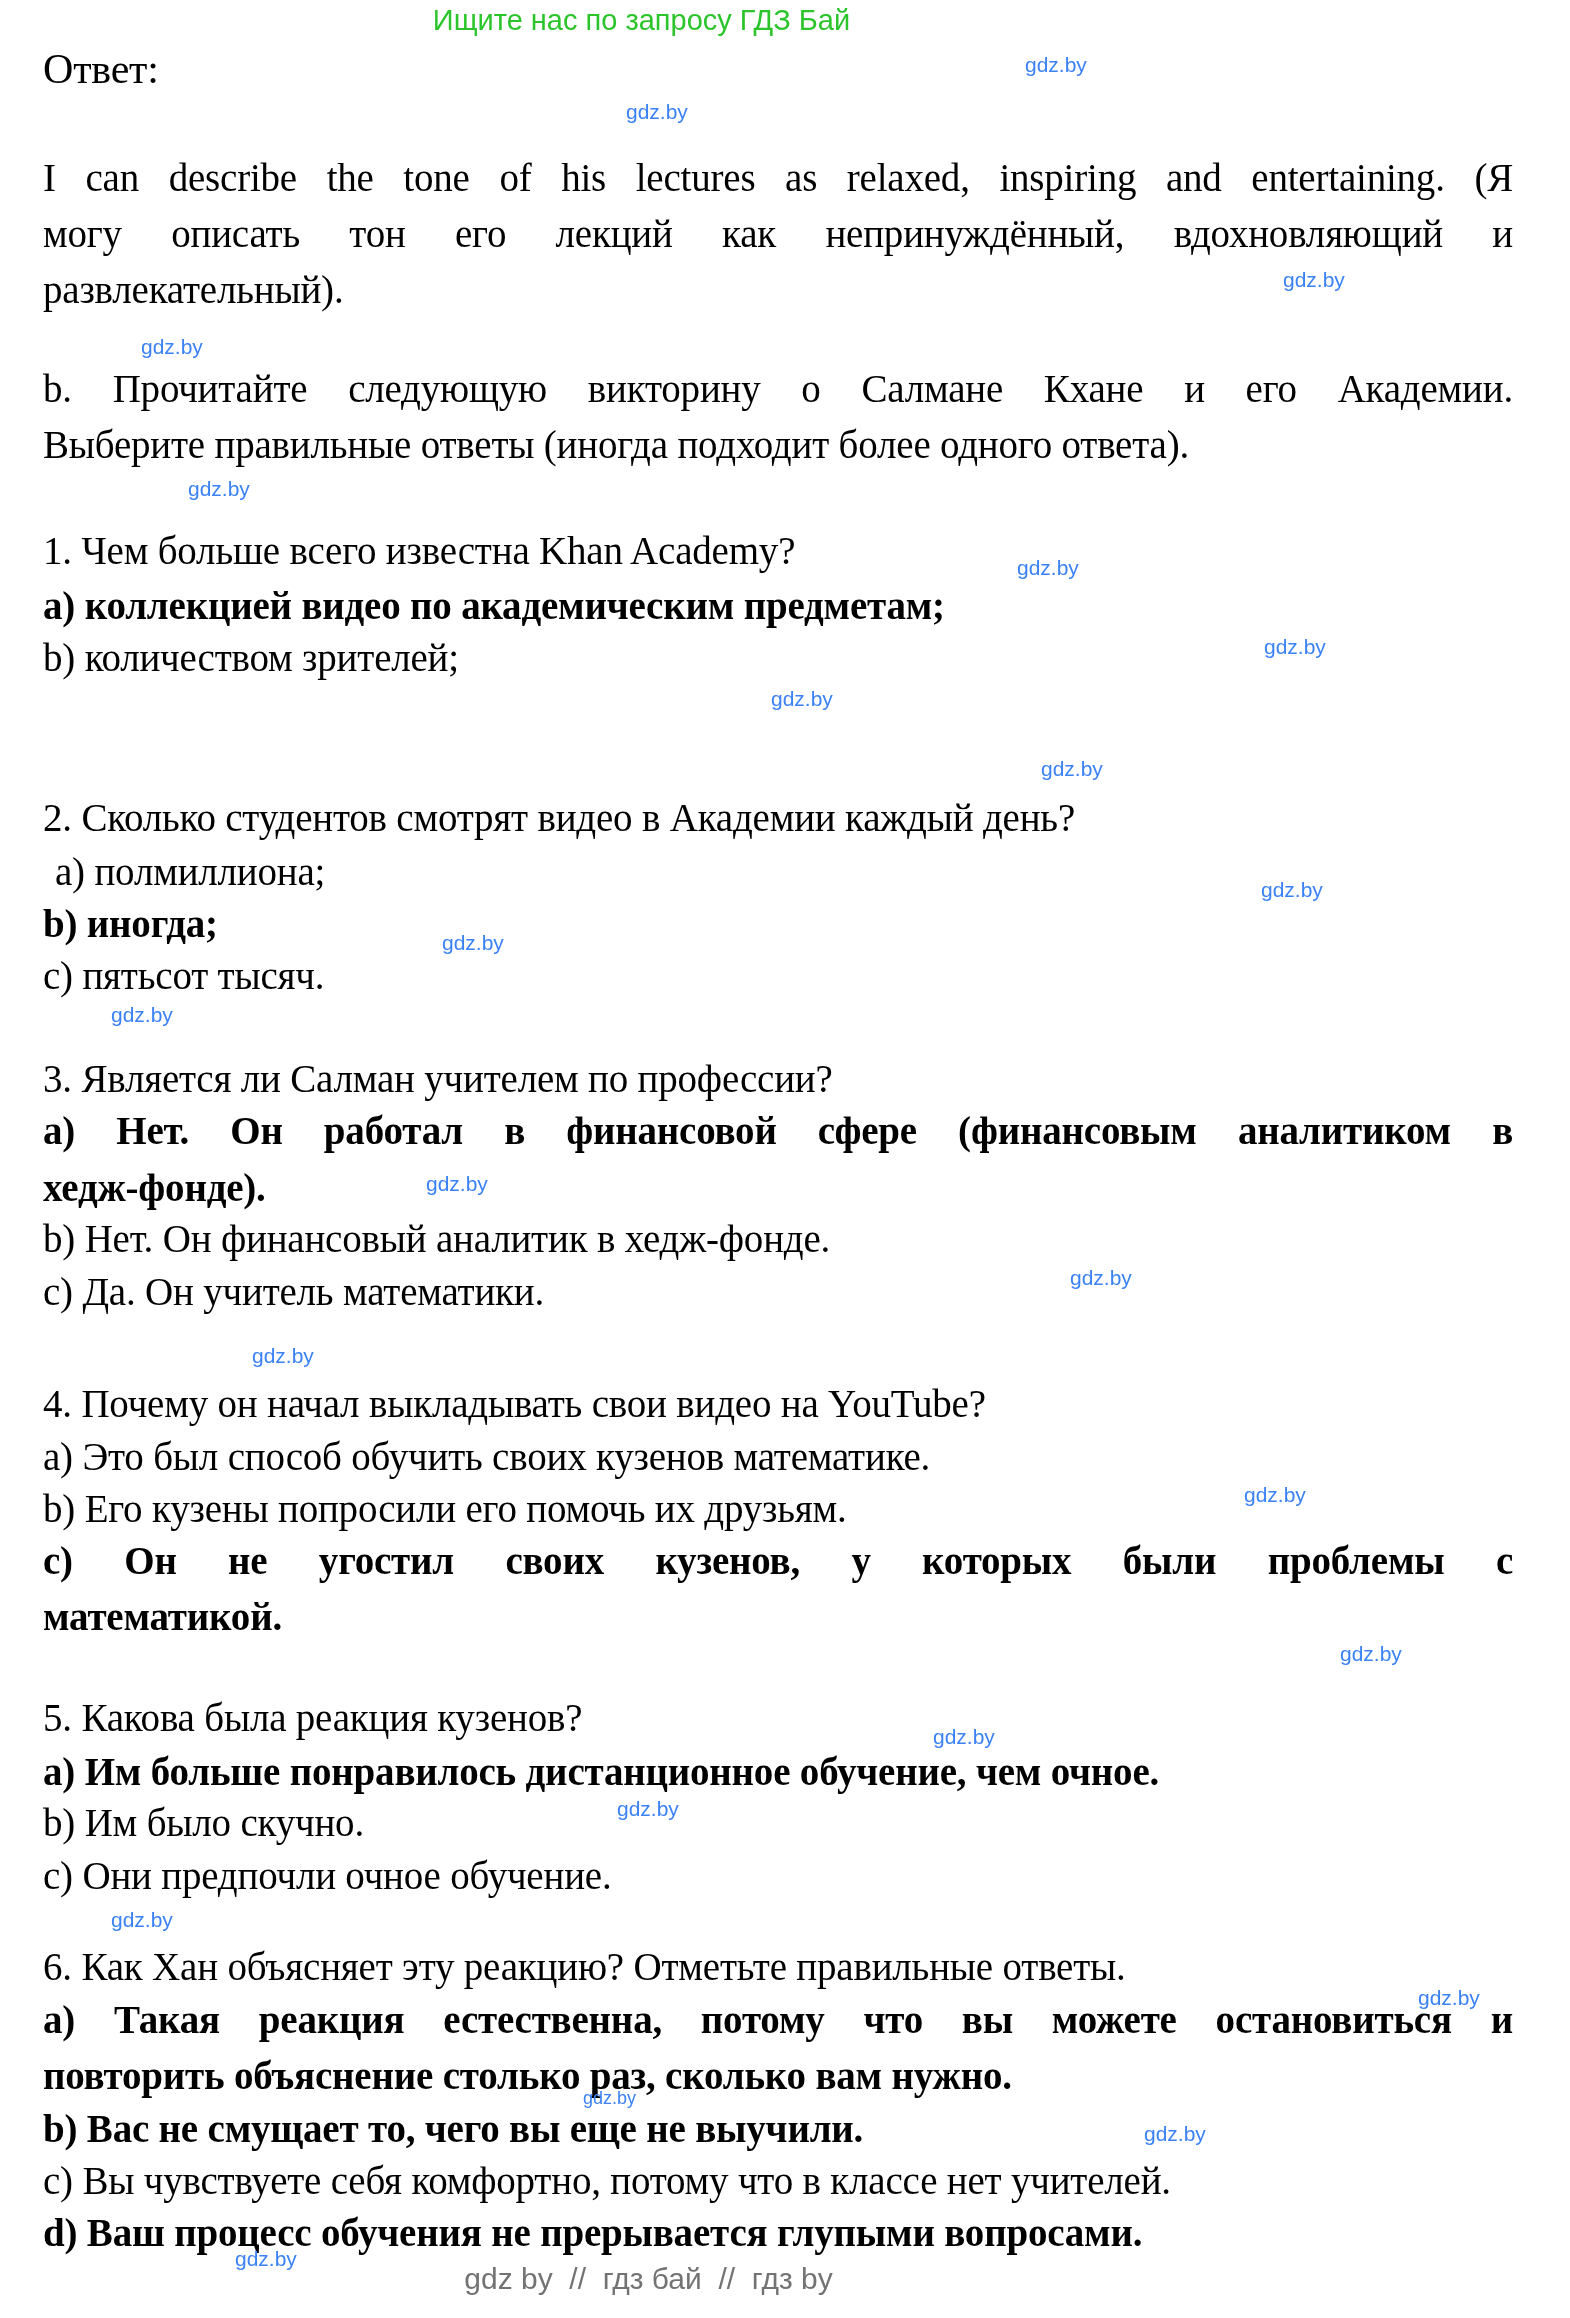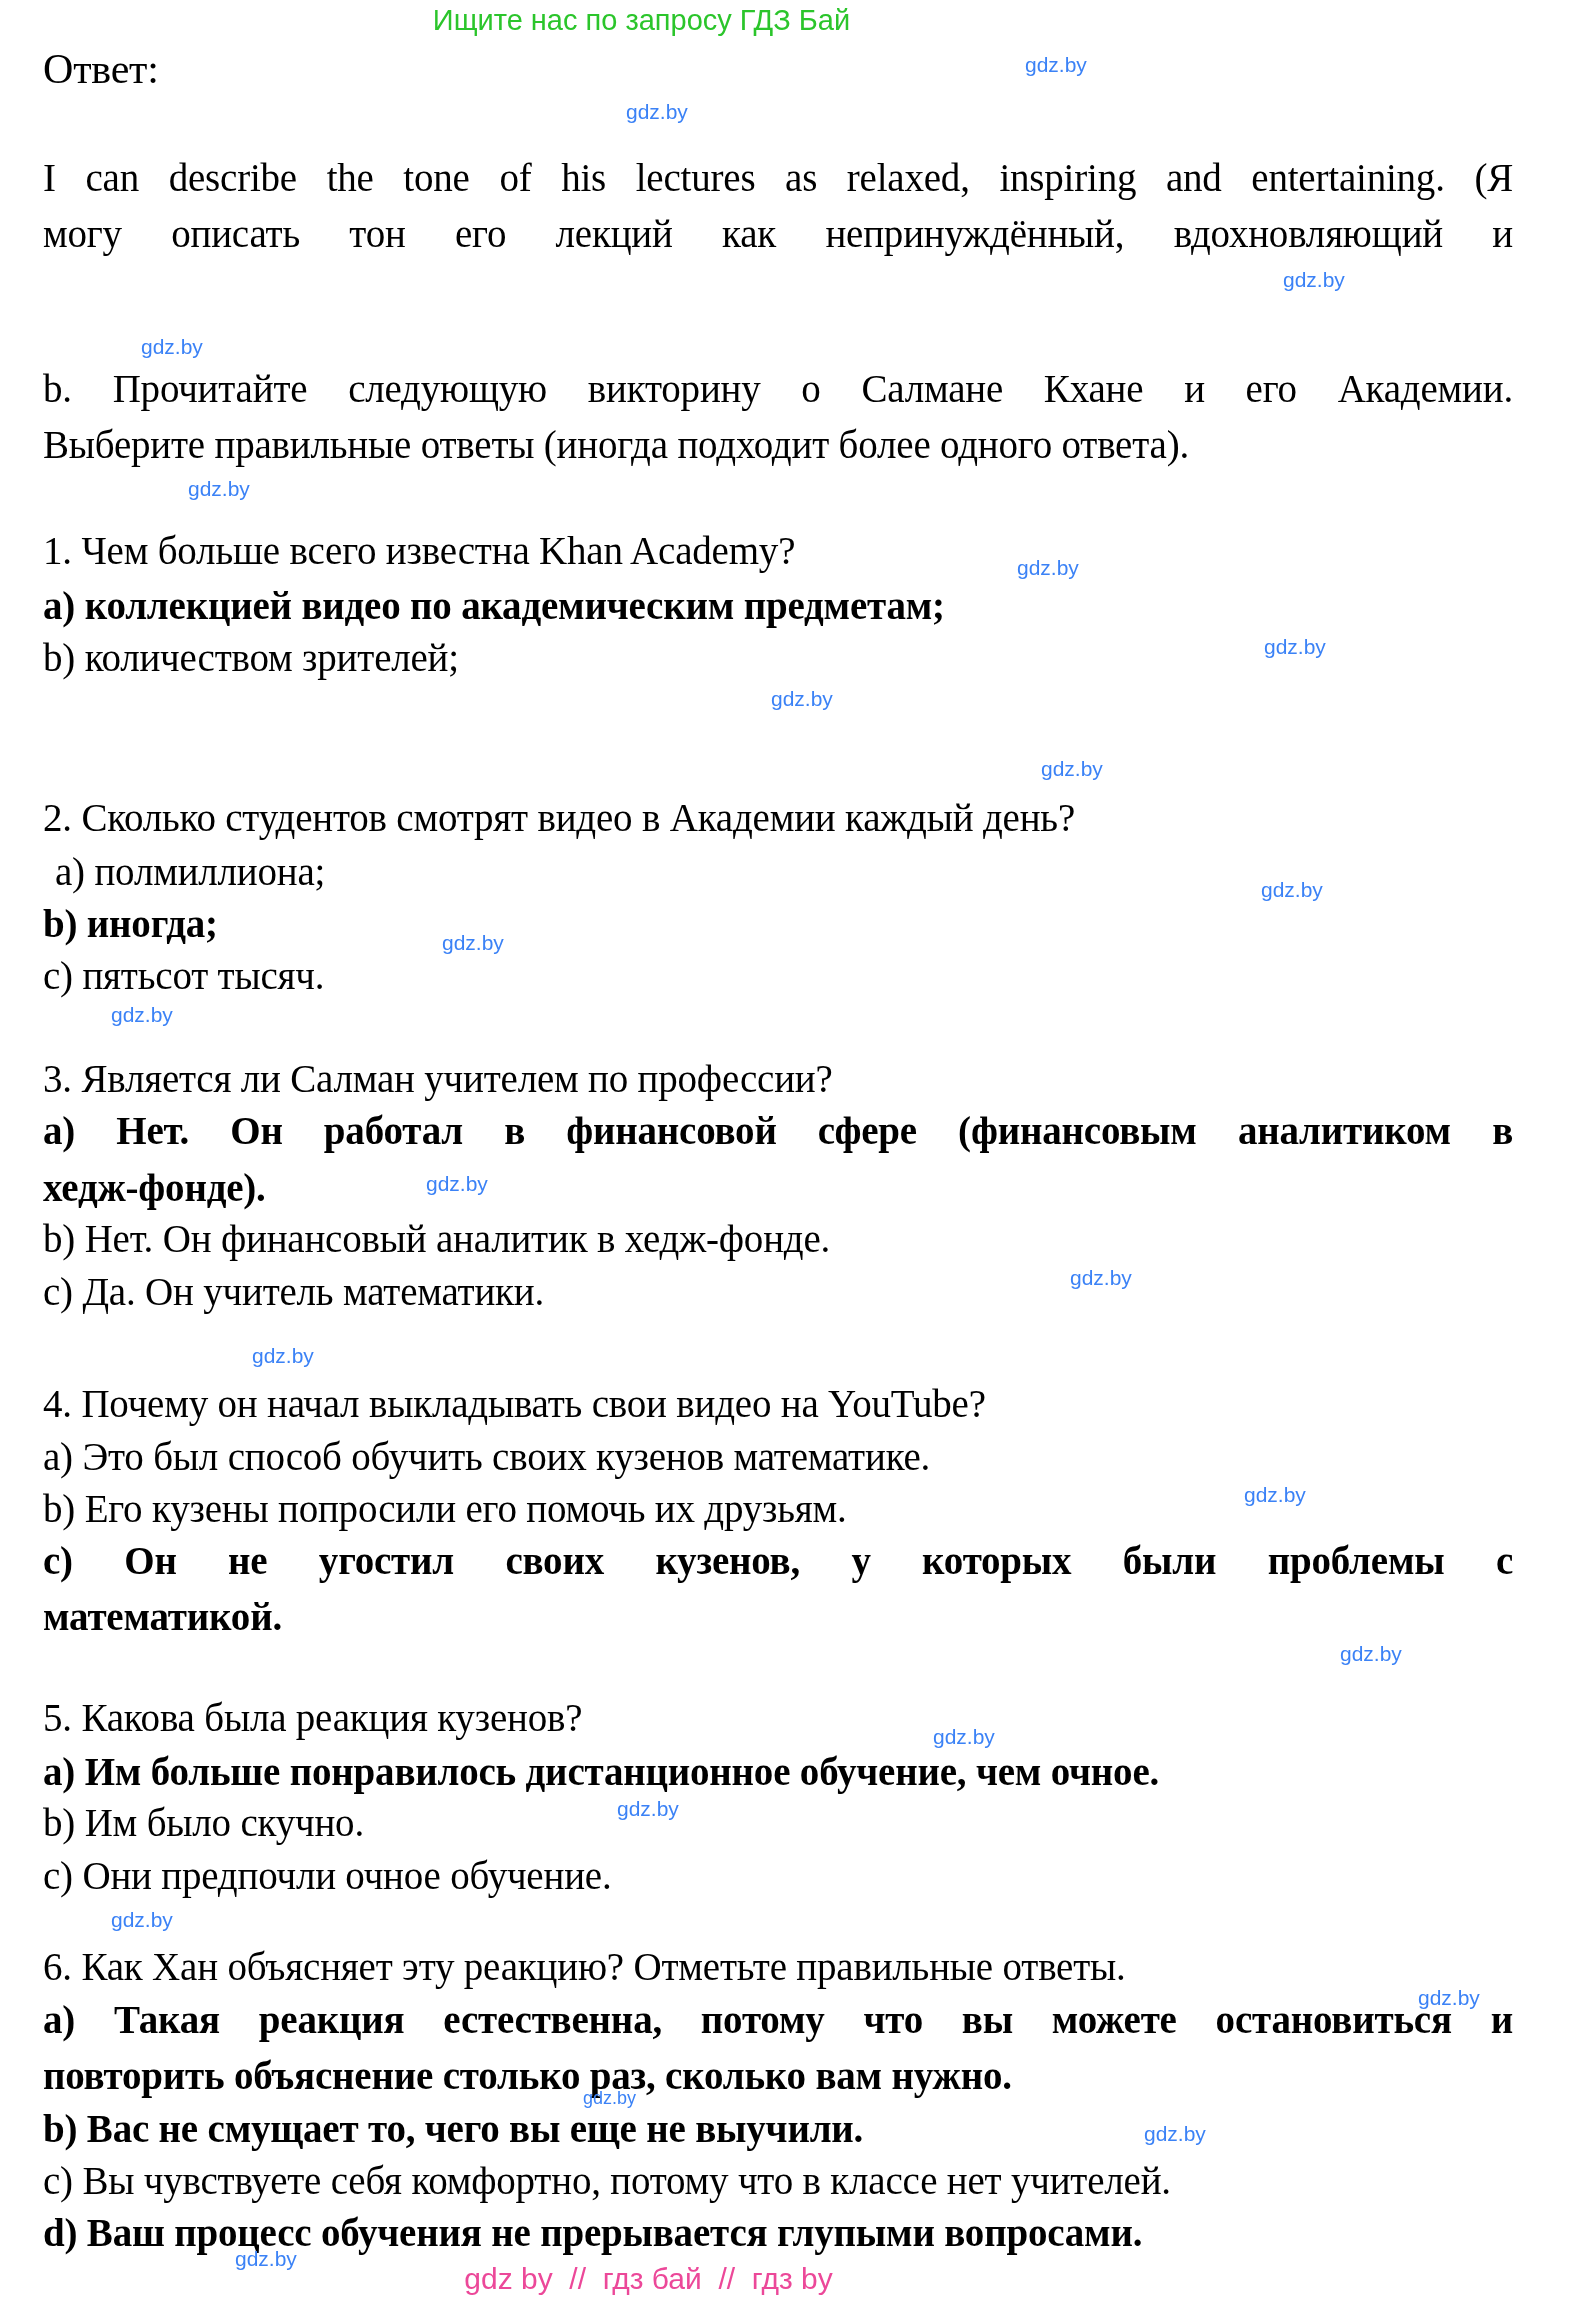--- a/index.html
+++ b/index.html
@@ -29,35 +29,36 @@
   .wm{
     position:absolute;
     font-family:"Liberation Sans","DejaVu Sans",sans-serif;
     font-size:21px; color:#3b82f6; letter-spacing:0;
   }
   .wm.small{ font-size:18px; }
   .footer{
     position:absolute; top:2262px; left:0; width:1297px;
     text-align:center;
     font-family:"Liberation Sans","DejaVu Sans",sans-serif;
-    font-size:30px; color:#ec4899;
+    font-size:30px; color:#737373;
     white-space:pre;
   }
 </style>
 </head>
 <body>
 
 <div class="page">
 
   <div class="banner">Ищите нас по запросу ГДЗ Бай</div>
 
   <div class="t label" style="top:45px;">Ответ:</div>
 
   <div class="t just" style="top:153px;">I can describe the tone of his lectures as relaxed, inspiring and entertaining. (Я</div>
   <div class="t just" style="top:209px;">могу описать тон его лекций как непринуждённый, вдохновляющий и</div>
+  <div class="t" style="top:265px;">развлекательный).</div>
 
   <div class="t just" style="top:364px;">b. Прочитайте следующую викторину о Салмане Кхане и его Академии.</div>
   <div class="t" style="top:420px;">Выберите правильные ответы (иногда подходит более одного ответа).</div>
 
   <div class="t" style="top:526px;">1. Чем больше всего известна Khan Academy?</div>
   <div class="t b" style="top:581px;">a) коллекцией видео по академическим предметам;</div>
   <div class="t" style="top:633px;">b) количеством зрителей;</div>
 
   <div class="t" style="top:793px;">2. Сколько студентов смотрят видео в Академии каждый день?</div>
   <div class="t" style="top:847px;margin-left:12px;">a) полмиллиона;</div>

